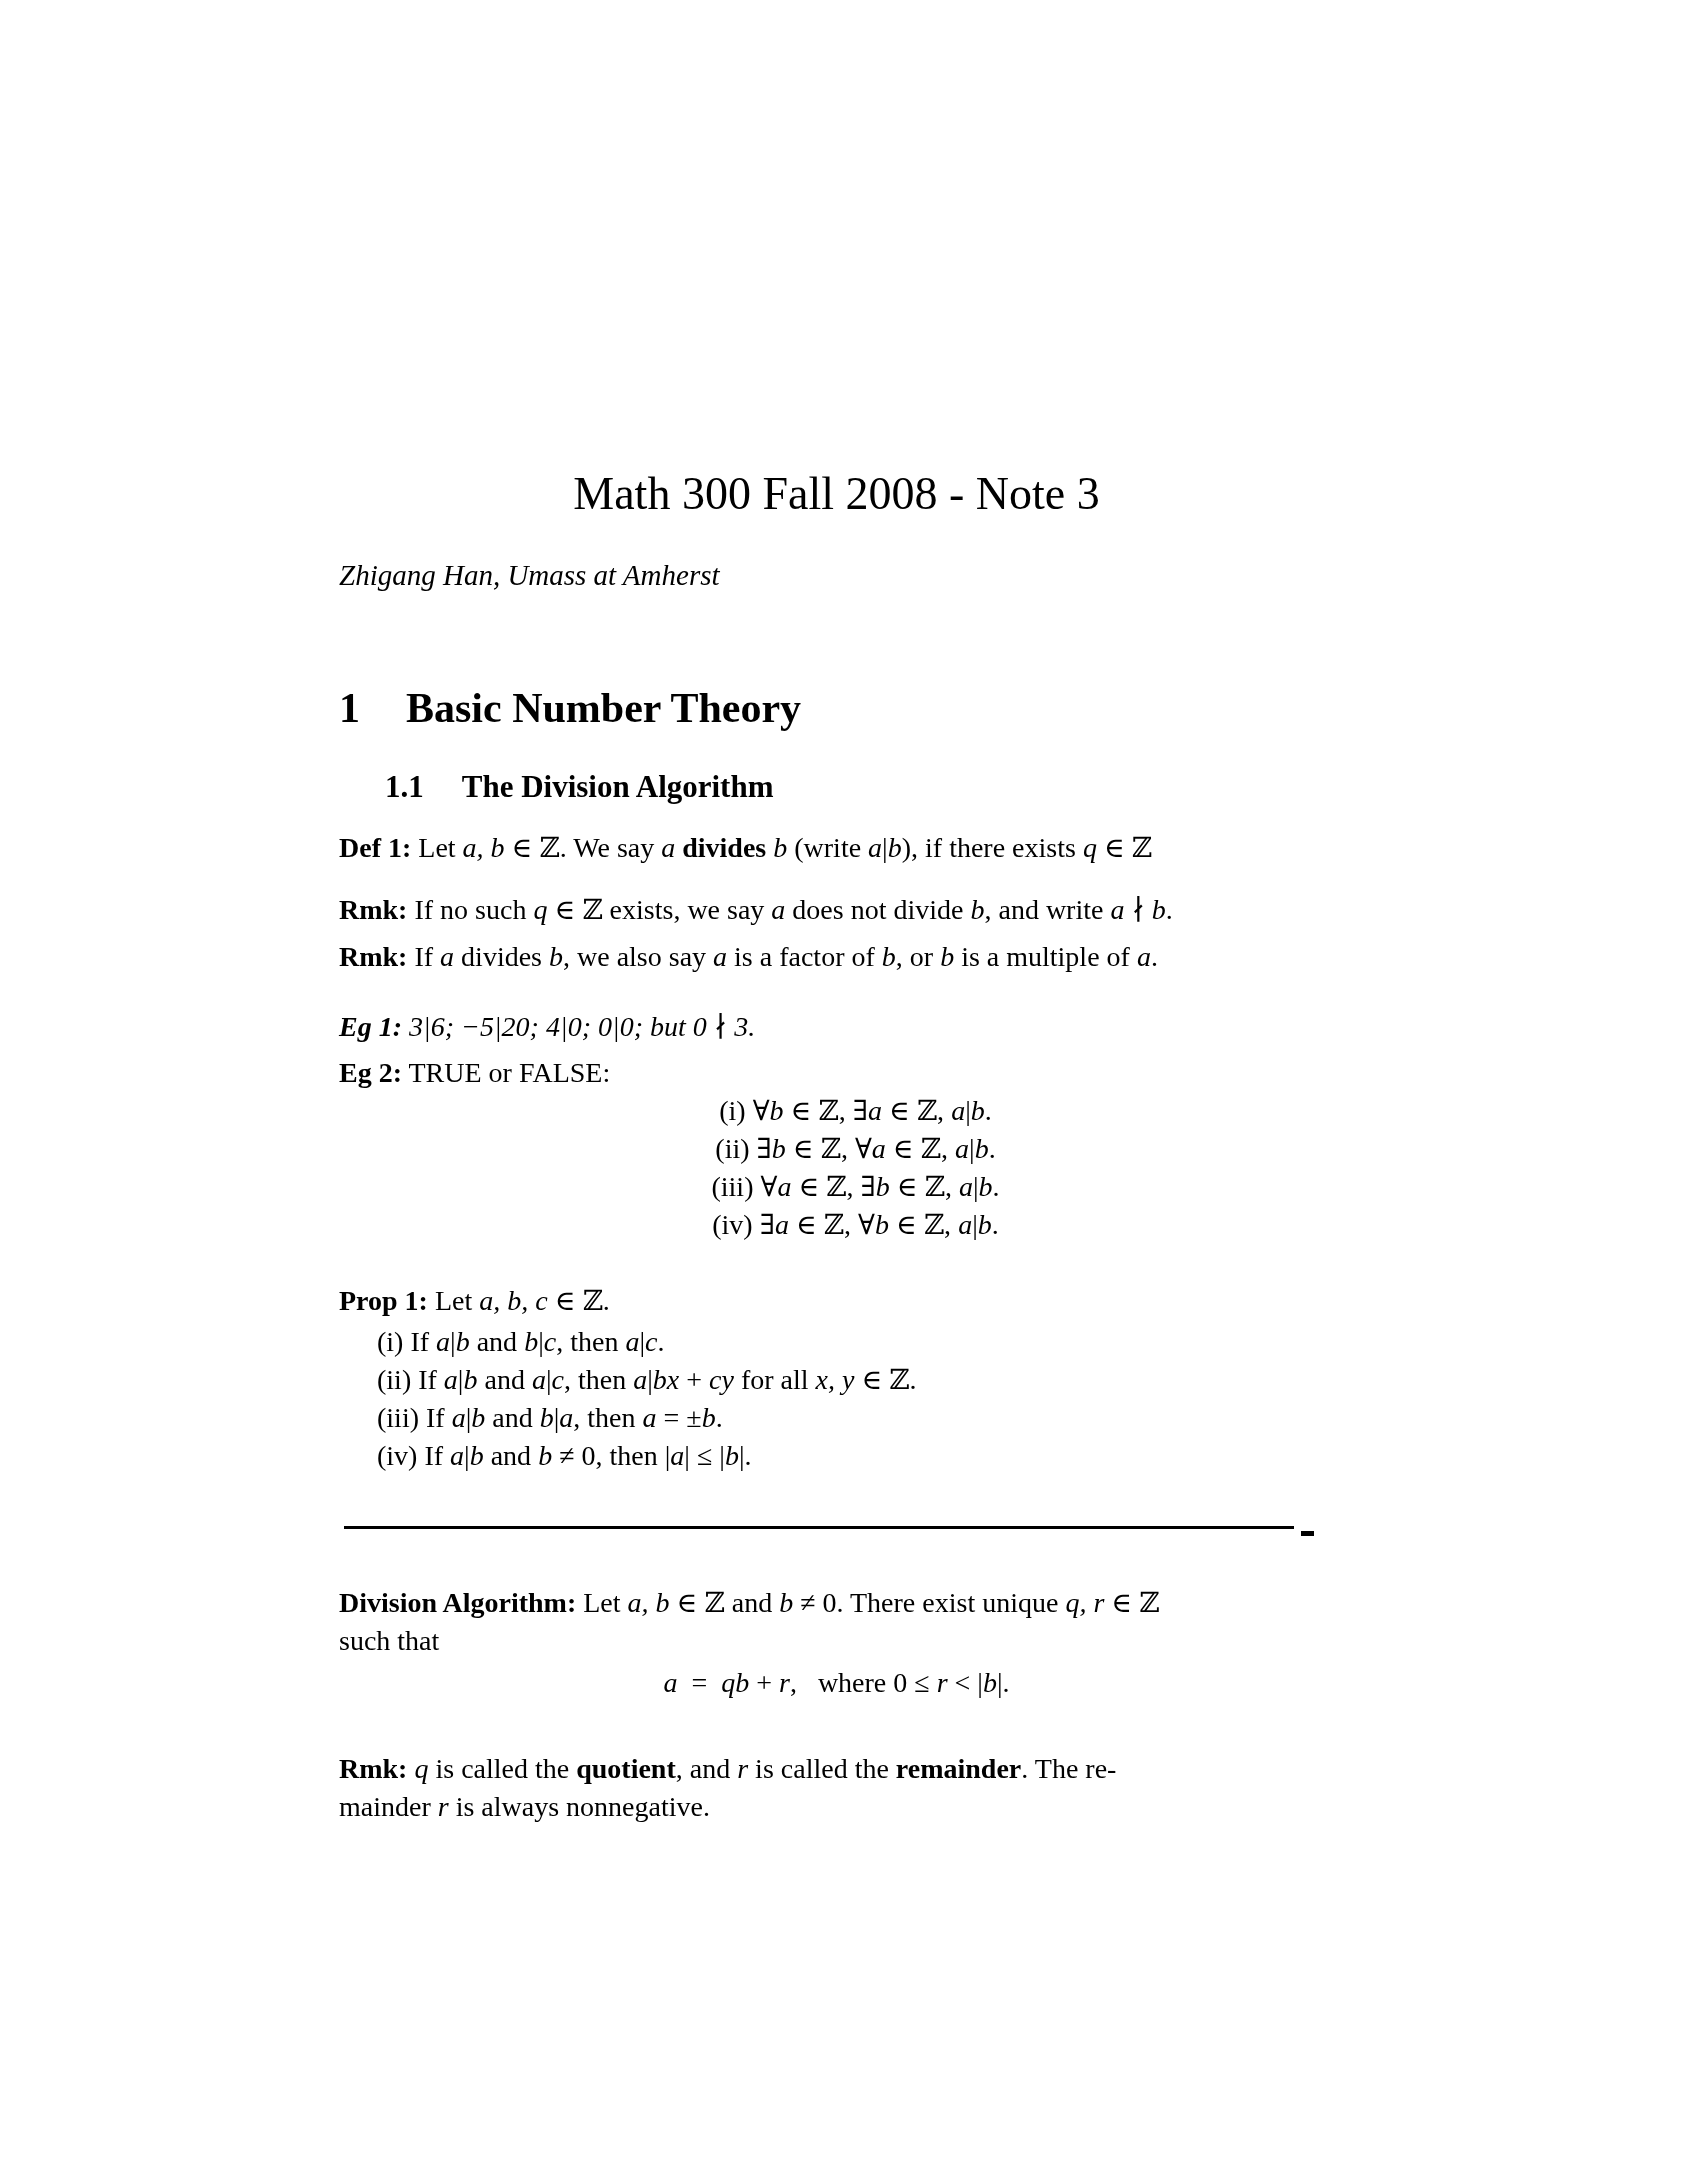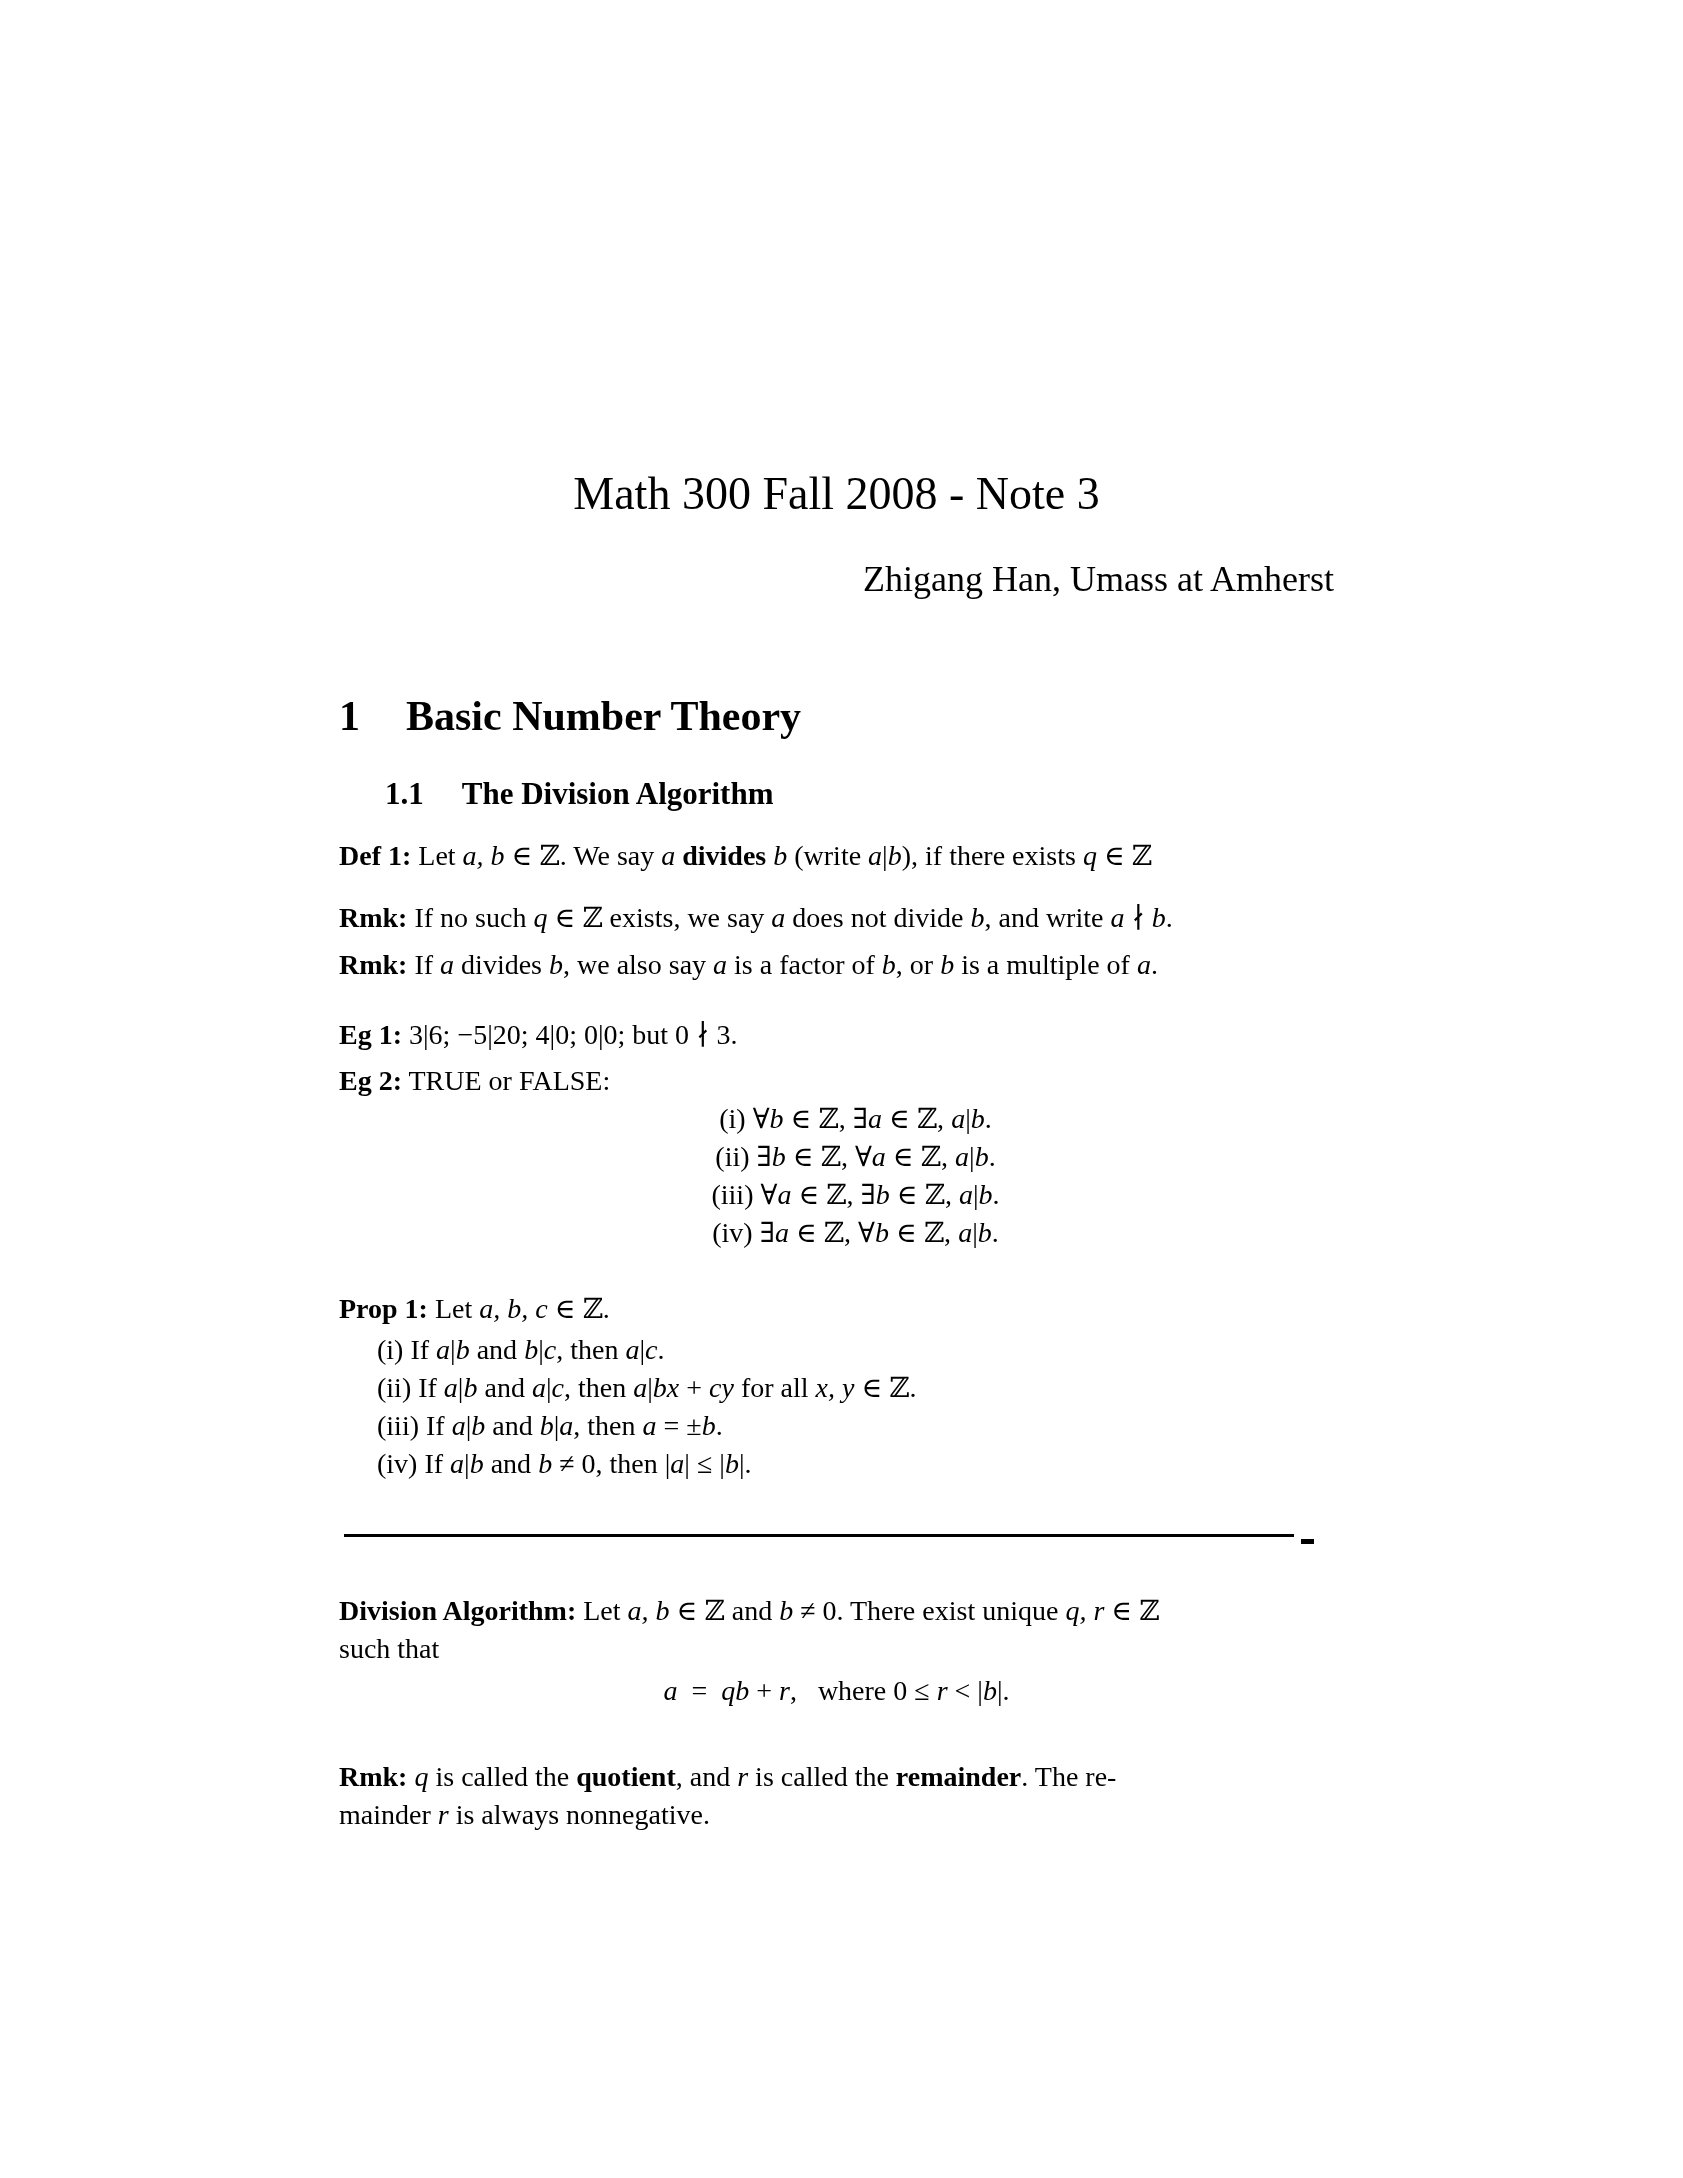--- a/index.html
+++ b/index.html
@@ -20,23 +20,24 @@
   }
   .doc-title {
     margin: 469px 0 0 0;
     font-size: 46px;
     font-weight: normal;
     text-align: center;
     line-height: 1.1;
   }
   .doc-author {
     margin: 40px 0 0 0;
-    font-size: 36px;
-    text-align: right;
+    font-size: 29px;
+    text-align: left;
     line-height: 1.1;
+    font-style: italic;
   }
   .sec {
     margin: 95px 0 0 0;
     font-size: 42px;
     font-weight: bold;
     line-height: 1.05;
   }
   .sec .num { margin-right: 46px; }
   .subsec {
     margin: 40px 0 0 0;
@@ -47,21 +48,21 @@
   .subsec .num { margin-right: 38px; margin-left: 46px; }
 
   .body-text { font-size: 28px; line-height: 38px; }
   .line { white-space: nowrap; }
   .line.item { padding-left: 38px; }
   .equation { text-align: center; }
 
   .m-def  { margin-top: 26px; }
   .m-rmk1 { margin-top: 24px; }
   .m-rmk2 { margin-top: 9px;  }
-  .m-eg1  { margin-top: 32px; }
+  .m-eg1  { margin-top: 32px; font-style: italic; }
   .m-eg2  { margin-top: 8px;  }
   .m-list { margin-top: 0; text-align: center;    }
   .m-prop { margin-top: 38px; }
   .m-propl{ margin-top: 3px;  }
   .m-div  { margin-top: 51px; }
   .m-da   { margin-top: 48px; }
   .m-eq   { margin-top: 4px;  }
   .m-rmk3 { margin-top: 48px; }
 
   .divider { position: relative; height: 10px; }

